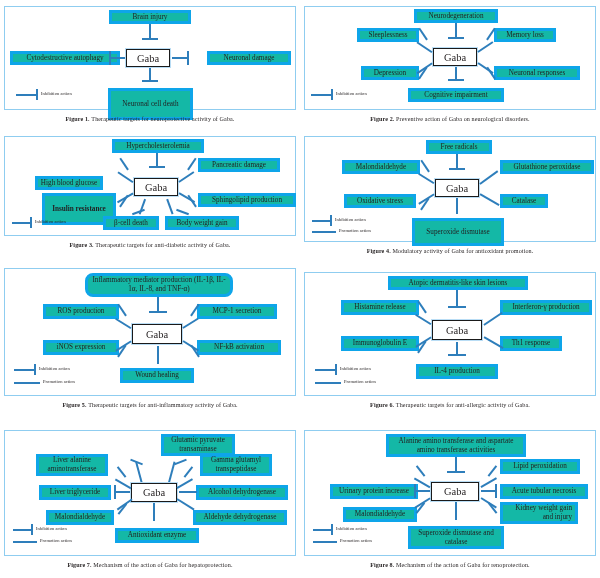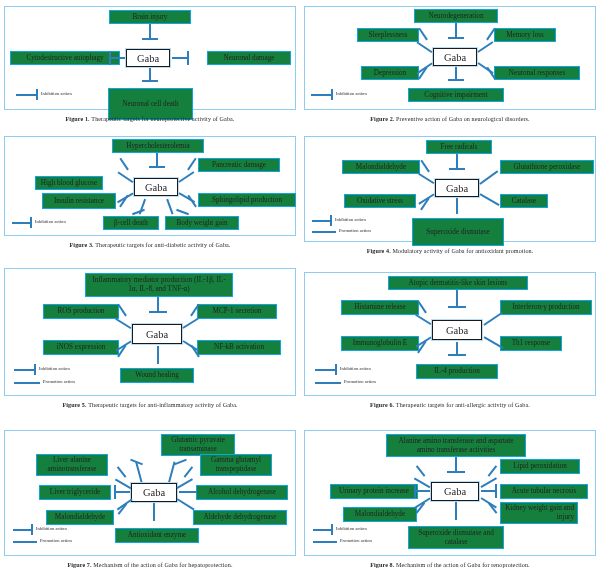--- a/index.html
+++ b/index.html
@@ -12,22 +12,22 @@
 
   
   .fig{position:absolute;box-sizing:border-box;}
   .frame{position:absolute;left:0;top:0;right:0;box-sizing:border-box;
          border:1.4px solid #8fcdf0;background:#fff;}
   .caption{position:absolute;left:0;right:0;text-align:center;
            font-size:6.1px;line-height:1.2;letter-spacing:.1px;color:#231f20;}
   .caption b{font-weight:bold;}
 
   
-  .box{position:absolute;box-sizing:border-box;border:1px solid #0ea5e9;
-       background:#15803d;display:flex;align-items:center;justify-content:center;
+  .box{position:absolute;box-sizing:border-box;border:3px solid #0ea5e9;
+       background:#14b8a6;display:flex;align-items:center;justify-content:center;
        text-align:center;font-size:7.2px;line-height:1.22;color:#231f20;
        padding:1px 3px;white-space:nowrap;}
   .box.wrap{white-space:normal;}
   .gaba{position:absolute;box-sizing:border-box;border:1px solid #1a1a1a;
         outline:1.6px solid #b9ddf5;background:#fff;
         display:flex;align-items:center;justify-content:center;
         font-size:10.5px;color:#231f20;}
   .bar-v{position:absolute;width:2.2px;background:#2e7ebb;}
   .bar-h{position:absolute;height:2.2px;background:#2e7ebb;}
   .diag{position:absolute;height:2.3px;background:#2e7ebb;transform-origin:0 50%;}
@@ -128,21 +128,21 @@
   <div class="gaba" style="left:130px;top:42px;width:44px;height:18px;">Gaba</div>
 
   <div class="box" style="left:31px;top:4px;width:68px;height:14px;margin-top:36px;">High blood glucose</div>
   <div class="diag" style="left:129px;top:45px;width:18px;transform:rotate(-146deg);"></div>
   <div class="diagbar" style="left:113px;top:27px;width:14px;transform:rotate(56deg);"></div>
 
   <div class="box" style="left:194px;top:22px;width:82px;height:14px;">Pancreatic damage</div>
   <div class="diag" style="left:175px;top:45px;width:18px;transform:rotate(-34deg);"></div>
   <div class="diagbar" style="left:181px;top:27px;width:14px;transform:rotate(-56deg);"></div>
 
-  <div class="box" style="left:38px;top:57px;width:74px;height:16px;">Insulin resistance</div>
+  <div class="box" style="left:38px;top:57px;width:74px;height:32px;font-weight:bold;">Insulin resistance</div>
   <div class="diag" style="left:129px;top:56px;width:18px;transform:rotate(150deg);"></div>
   <div class="diagbar" style="left:113px;top:64px;width:14px;transform:rotate(-56deg);"></div>
 
   <div class="box" style="left:194px;top:57px;width:98px;height:14px;">Sphingolipid production</div>
   <div class="diag" style="left:175px;top:56px;width:18px;transform:rotate(30deg);"></div>
   <div class="diagbar" style="left:181px;top:64px;width:14px;transform:rotate(56deg);"></div>
 
   <div class="box" style="left:99px;top:80px;width:56px;height:14px;">β-cell death</div>
   <div class="diag" style="left:141px;top:62px;width:16px;transform:rotate(110deg);"></div>
   <div class="diagbar" style="left:128px;top:75px;width:13px;transform:rotate(-20deg);"></div>
@@ -199,21 +199,21 @@
 
   <div class="caption" style="top:112px;">
     <b>Figure 4. </b>
     <span>Modulatory activity of Gaba for antioxidant promotion.</span>
   </div>
 </div>
 
 <div class="fig" style="left:4px;top:268px;width:292px;height:146px;">
   <div class="frame" style="height:128px;"></div>
 
-  <div class="box wrap" style="left:81px;top:5px;width:148px;height:24px;">Inflammatory mediator production (IL-1β, IL-1α, IL-8, and TNF-α)</div>
+  <div class="box wrap" style="left:81px;top:5px;width:148px;height:24px;border-radius:8px;">Inflammatory mediator production (IL-1β, IL-1α, IL-8, and TNF-α)</div>
   <div class="bar-v" style="left:153px;top:29px;height:16px;"></div>
   <div class="bar-h" style="left:145px;top:43px;width:18px;"></div>
 
   <div class="gaba" style="left:128px;top:56px;width:50px;height:20px;">Gaba</div>
 
   <div class="box" style="left:39px;top:36px;width:76px;height:15px;">ROS production</div>
   <div class="diag" style="left:127px;top:59px;width:18px;transform:rotate(-148deg);"></div>
   <div class="diagbar" style="left:111px;top:41px;width:14px;transform:rotate(56deg);"></div>
 
   <div class="box" style="left:193px;top:36px;width:80px;height:15px;">MCP-1 secretion</div>

